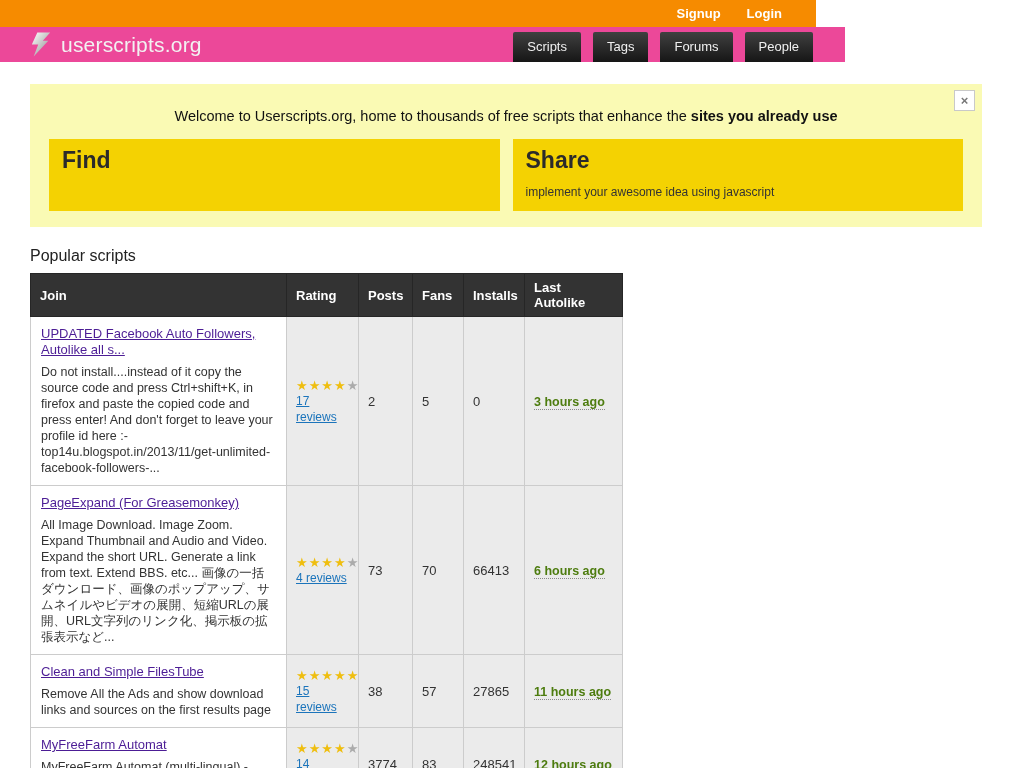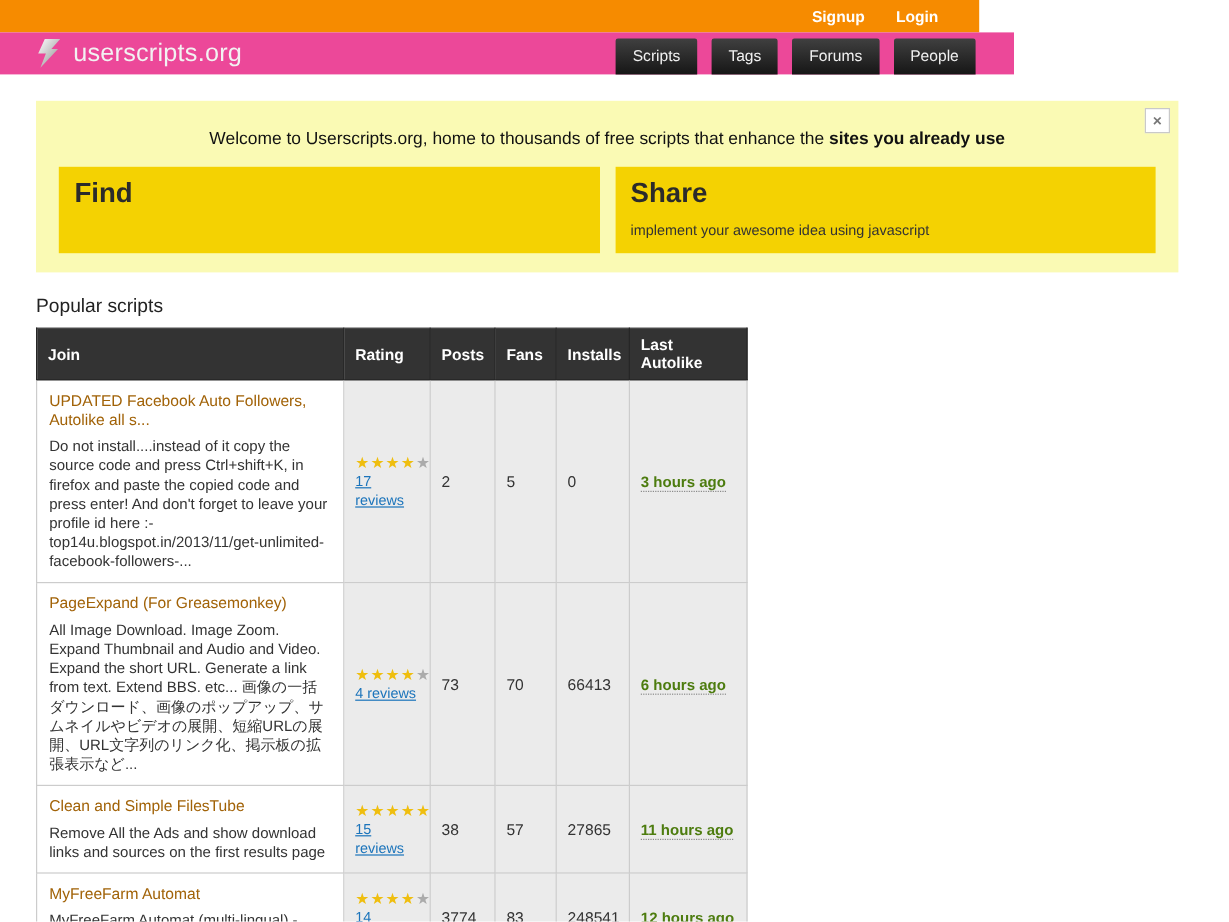--- a/index.html
+++ b/index.html
@@ -41,21 +41,21 @@
   .section-title { margin: 20px 0 8px; font-size: 16px; font-weight: normal; color: #222; }
 
   table { border-collapse: collapse; table-layout: fixed; width: 592px; }
   th { background: #333; color: #fff; font-size: 13px; font-weight: bold; text-align: left;
     padding: 6px 9px; border: 1px solid #262626; }
   td { border: 1px solid #ccc; font-size: 13px; color: #333; vertical-align: middle; }
   td.cell-name { background: #fff; vertical-align: top; padding: 9px 10px; }
   td.cell-stat { background: #EBEBEB; padding: 6px 9px; }
   tbody tr:last-child td { height: 70px; }
 
-  .script-link { color: #a16207; font-size: 13px; line-height: 16px; cursor: pointer; }
+  .script-link { color: #4c1d95; text-decoration: underline; font-size: 13px; line-height: 16px; cursor: pointer; }
   .desc { margin-top: 6px; font-size: 12.5px; line-height: 16px; color: #333; }
 
   .stars { font-size: 13px; line-height: 15px; letter-spacing: 1px; white-space: nowrap; }
   .star-on { color: #EFBE0F; }
   .star-off { color: #ABABAB; }
   .reviews-link { color: #1B74BB; text-decoration: underline; font-size: 12px; line-height: 16px; cursor: pointer; }
   .updated-text { font-size: 12.5px; color: #4d7c0f; border-bottom: 1px dotted #8a8a8a; cursor: default; font-weight: bold; }
 </style>
 </head>
 <body>

